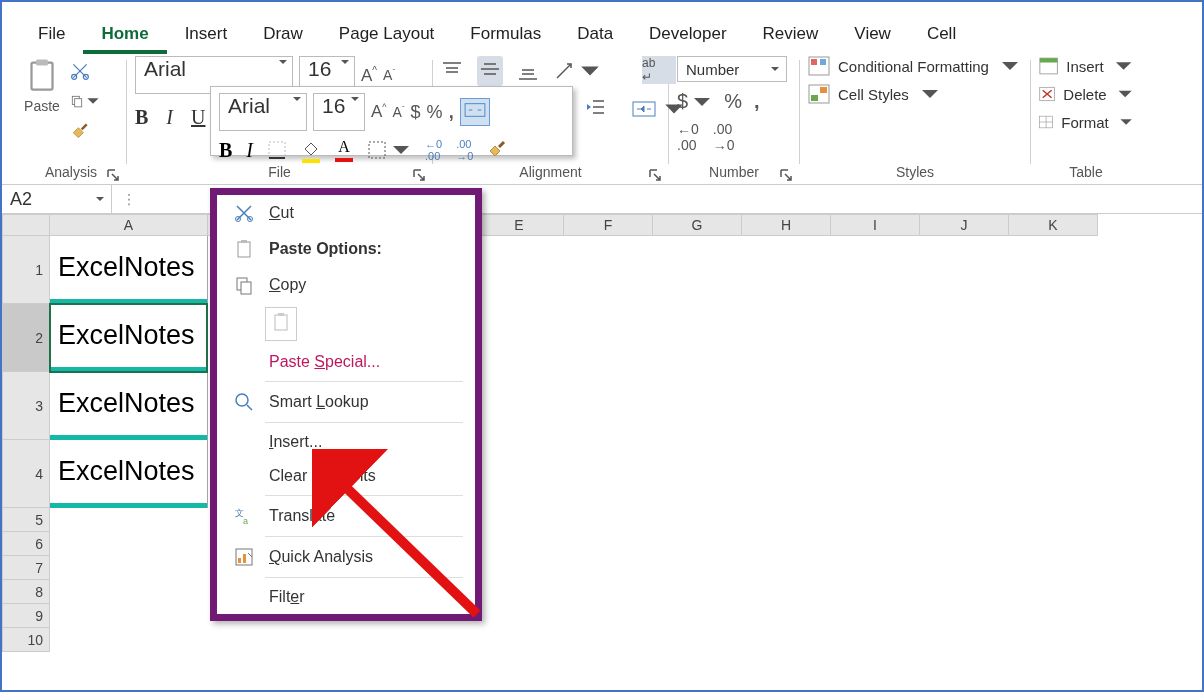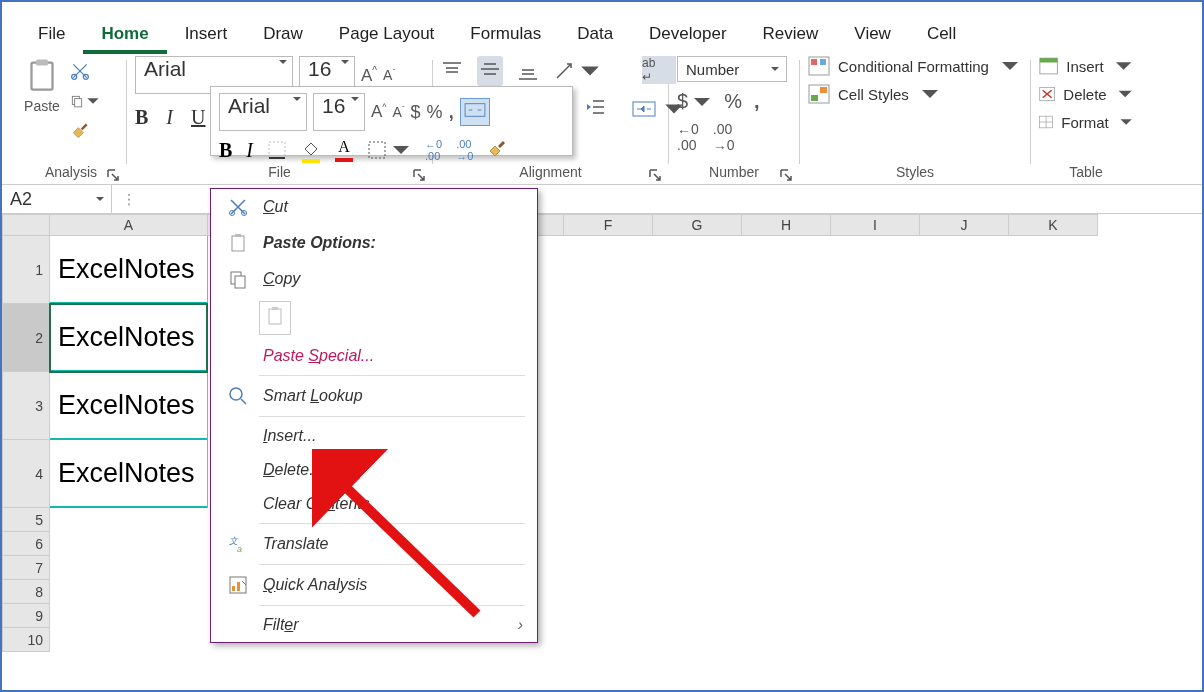--- a/index.html
+++ b/index.html
@@ -92,25 +92,25 @@
 .ch{border:1px solid #ccc;background:#e6e6e6;text-align:center;font-size:14px;color:#444;display:flex;align-items:center;justify-content:center;border-left:none;}
 .chA{width:158px;}
 .chN{width:89px;}
 .row-headers{position:absolute;left:0;top:22px;display:flex;flex-direction:column;width:48px;}
 .rh{height:24px;border:1px solid #ccc;border-top:none;background:#e6e6e6;font-size:14px;color:#444;display:flex;align-items:center;justify-content:flex-end;padding-right:6px;}
 .rh.big{height:68px;}
 .rh.sel{background:#c9c9c9;}
 
 .cells{position:absolute;left:48px;top:22px;}
 .colA{width:158px;border-right:1px solid #a6a6a6;}
-.cellA{height:68px;border-bottom:2px solid #14b8a6;font-family:Arial;font-size:27px;color:#000;display:flex;align-items:center;padding-left:8px;white-space:nowrap;}
+.cellA{height:68px;border-bottom:5px solid #14b8a6;font-family:Arial;font-size:27px;color:#000;display:flex;align-items:center;padding-left:8px;white-space:nowrap;}
 .cellA.sel{outline:2px solid #1F714B;outline-offset:-1px;}
 
 
-.ctx{position:absolute;left:208px;top:186px;width:328px;border:1px solid #701a75;background:#fff;box-shadow:3px 3px 6px rgba(0,0,0,.3);z-index:100;font-size:16px;color:#333;font-style:italic;}
+.ctx{position:absolute;left:208px;top:186px;width:272px;border:7px solid #701a75;background:#fff;box-shadow:3px 3px 6px rgba(0,0,0,.3);z-index:100;font-size:16px;color:#333;}
 .ctx .item{display:flex;align-items:center;padding:8px 16px 8px 16px;gap:14px;position:relative;}
 .ctx .item.disabled{color:#be185d;}
 .ctx .item .ic{width:22px;display:flex;justify-content:center;color:#555;}
 .ctx .item .ic svg{width:20px;height:20px;}
 .ctx .sep{height:1px;background:#ddd;margin:2px 12px 2px 48px;}
 .ctx .u{text-decoration:underline;}
 .ctx .sub{position:absolute;right:14px;color:#666;}
 .ctx .pasteopt{padding:4px 16px 4px 48px;}
 .ctx .pasteopt .pbtn{width:32px;height:34px;border:1px solid #ccc;display:flex;align-items:center;justify-content:center;color:#9a9a9a;}
 
@@ -567,24 +567,20 @@
       </span>
       <span>Smart <span class="u">L</span>ookup</span>
     </div>
   <div class="sep"></div>
   <div class="item">
       <span class="ic"></span>
       <span><span class="u">I</span>nsert...</span>
     </div>
   <div class="item">
       <span class="ic"></span>
-      <span><span class="u">D</span>elete...</span>
-    </div>
-  <div class="item">
-      <span class="ic"></span>
       <span>Clear Co<span class="u">n</span>tents</span>
     </div>
   <div class="sep"></div>
   <div class="item">
       <span class="ic">
         <svg viewBox="0 0 20 20">
           <text x="1" y="10" font-size="9" fill="#4A7EBB">文</text>
           <text x="9" y="18" font-size="9" fill="#6AA84F">a</text>
         </svg>
       </span>

